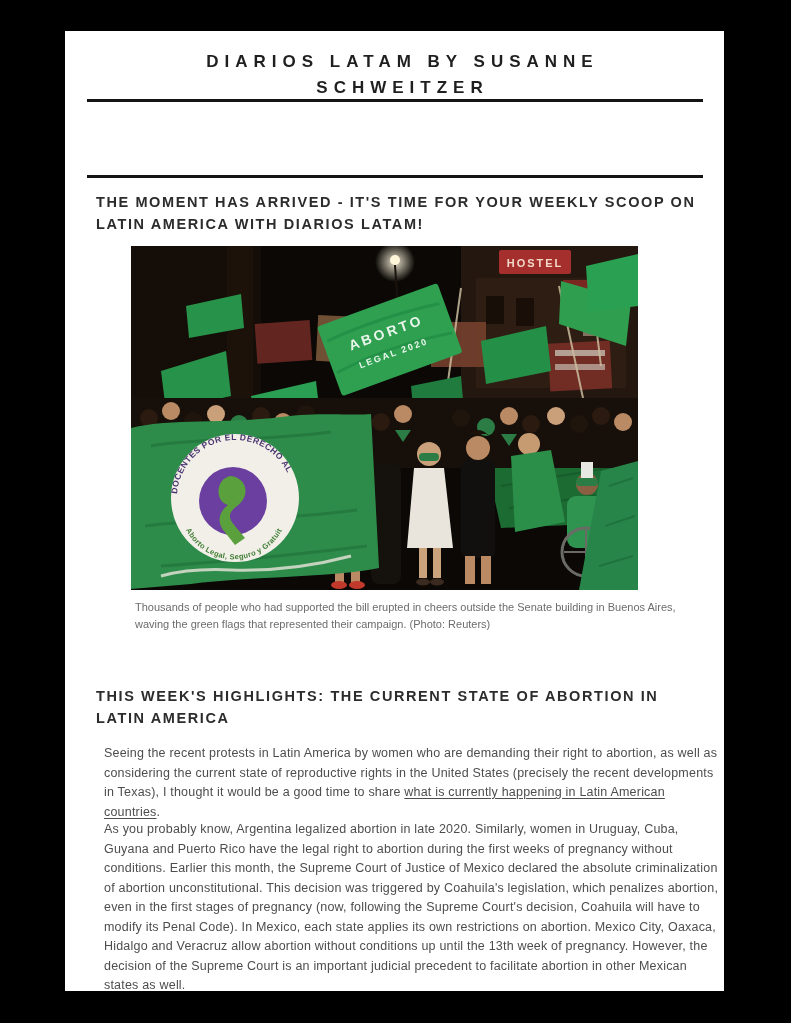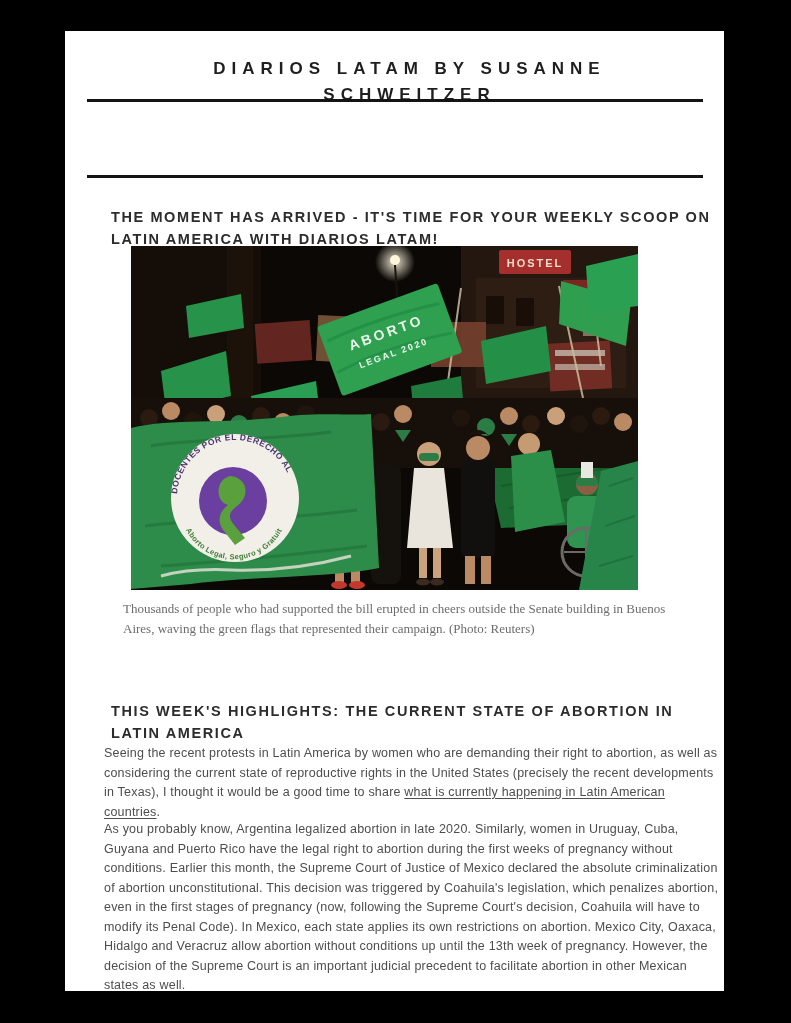--- a/index.html
+++ b/index.html
@@ -1,38 +1,38 @@
 <!DOCTYPE html>
 <html><head>
 <meta charset="utf-8">
 <style>
   html,body{margin:0;padding:0;}
   .canvas{position:relative;width:791px;height:1023px;background:#000000;overflow:hidden;
           font-family:"Liberation Sans",sans-serif;}
   .page{position:absolute;left:65px;top:31px;width:659px;height:960px;background:#ffffff;}
 
-  .title{position:absolute;top:10px;left:0;width:100%;margin:15px;padding:0 58px;box-sizing:border-box;
+  .title{position:absolute;top:10px;left:0;width:100%;margin:8px;padding:0 58px;box-sizing:border-box;
          text-align:center;font-weight:700;font-size:17px;line-height:1.55;letter-spacing:6px;
          color:#1f1f1f;font-family:"Liberation Sans",sans-serif;}
   .rule{position:absolute;left:22px;width:616px;height:3px;background:#141414;}
   .rule-1{top:68px;}
   .rule-2{top:144px;}
   .dateline{position:absolute;top:103px;left:0;width:100%;text-align:center;
             font-size:13px;letter-spacing:4.5px;color:#3c3c3c;}
-  .headline{position:absolute;left:31px;width:612px;margin:15px;font-weight:700;font-size:14.5px;
+  .headline{position:absolute;left:31px;width:612px;margin:0;font-weight:700;font-size:14.5px;
             line-height:1.55;letter-spacing:1.6px;color:#2c2c2c;}
   .headline.intro{top:160px;}
   .headline.section{top:654px;}
 
   .photo{position:absolute;left:66px;top:215px;width:507px;height:344px;margin:0;background:#84cc16;}
   .photo svg{display:block;}
 
-  .caption{position:absolute;left:58px;top:568px;width:545px;
-           font-family:Liberation Serif, serif;
-           font-size:13px;line-height:1.55;color:#6c6c6c;}
+  .caption{position:absolute;left:70px;top:568px;width:545px;
+           font-family:Liberation Sans, sans-serif;
+           font-size:11px;line-height:1.55;color:#6c6c6c;}
   .url{position:absolute;left:31px;top:606px;width:612px;font-size:12.3px;line-height:1.6;
        letter-spacing:0.6px;color:#3f3f3f;word-break:break-all;cursor:pointer;}
 
   .body{position:absolute;left:31px;width:616px;margin:8px;font-size:12.5px;line-height:1.56;
         letter-spacing:0.2px;color:#4d4d4d;}
   .p1{top:705px;}
   .p2{top:781px;}
   .inline-link{text-decoration:underline;text-underline-offset:2px;cursor:pointer;color:#4d4d4d;}
 </style>
 </head>

